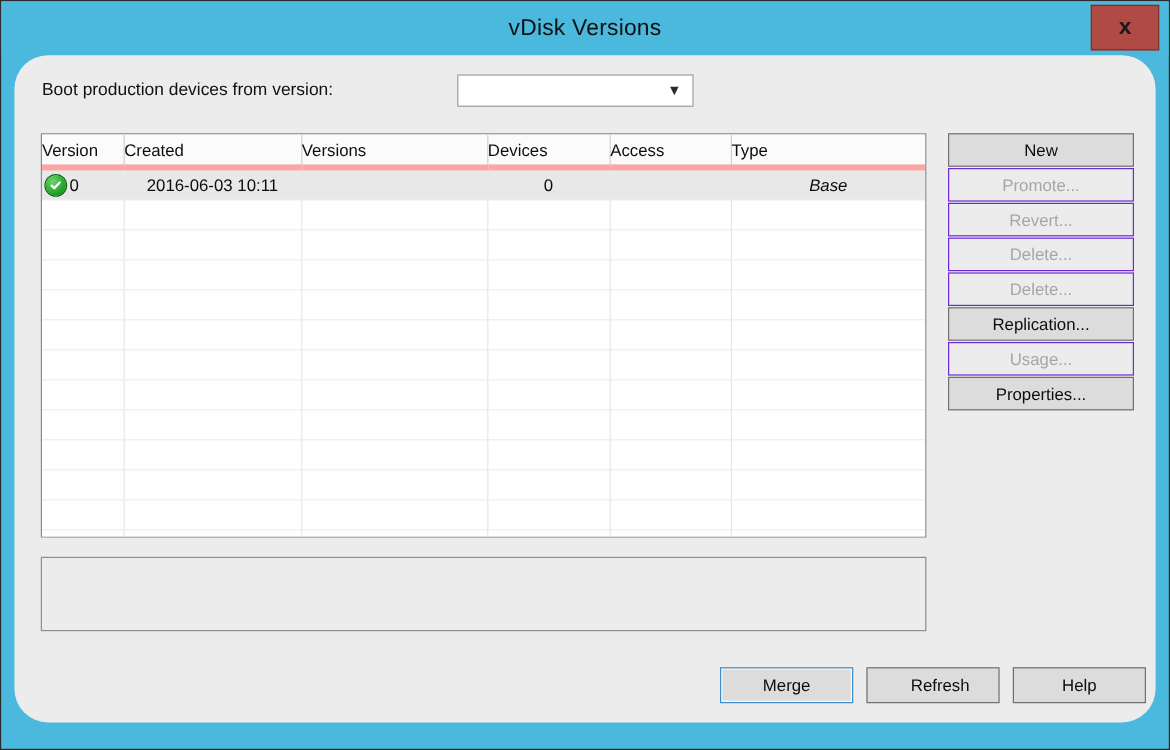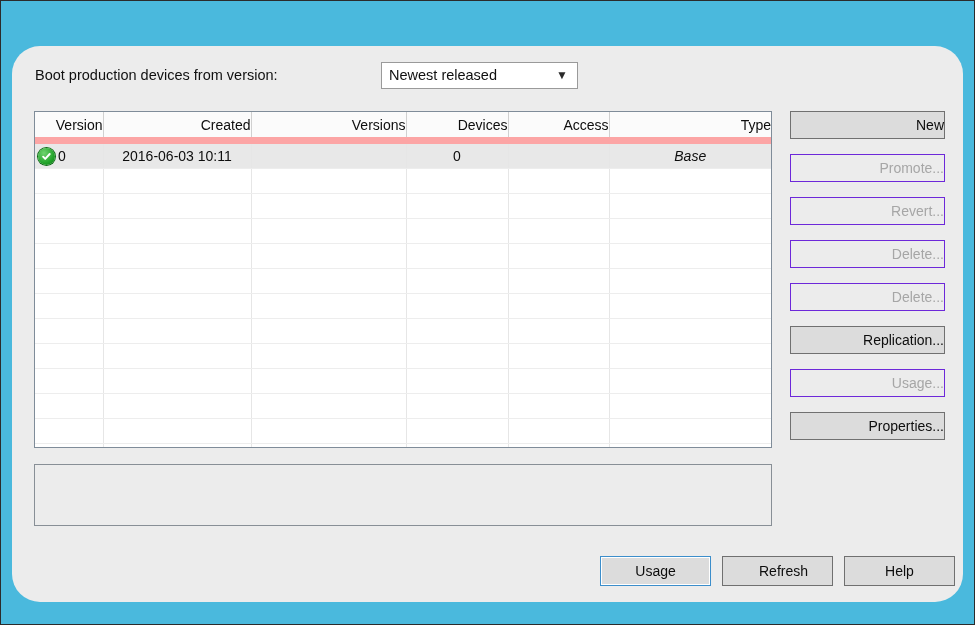--- a/index.html
+++ b/index.html
@@ -123,25 +123,25 @@
   table.grid {
     width: 100%;
     border-collapse: collapse;
     table-layout: fixed;
     font-size: 14px;
   }
   table.grid th {
     height: 25px;
     background: #fbfbfb;
     border-right: 1px solid #d0d0d0;
-    border-bottom: 7px solid #fca5a5;
+    border-bottom: 5px solid #fca5a5;
     font-weight: normal;
     font-size: 14px;
     color: #0d0d0d;
-    text-align: right;
+    text-align: left;
     padding: 0;
   }
   table.grid th:last-child { border-right: none; }
   table.grid td {
     height: 24px;
     border-right: 1px solid #e6e6e6;
     border-bottom: 1px solid #ededed;
     padding: 0;
     color: #0d0d0d;
     font-size: 14px;
@@ -187,25 +187,25 @@
   .side-buttons {
     position: absolute;
     left: 778px;
     top: 65px;
     width: 155px;
   }
   .btn {
     display: block;
     width: 155px;
     height: 28px;
-    margin-bottom: 15px;
+    margin-bottom: 1px;
     box-sizing: border-box;
     font-family: "Liberation Sans", sans-serif;
     font-size: 14px;
-    text-align: right;
+    text-align: center;
     line-height: 26px;
     background: #dcdcdc;
     border: 1px solid #707070;
     color: #0d0d0d;
     cursor: pointer;
     padding: 0;
   }
   .btn.disabled {
     background: #ececec;
     border: 1px solid #6d28d9;
@@ -255,26 +255,29 @@
   }
   .bbtn-done { left: 588px; }
   .bbtn-refresh { left: 710px; padding-left: 12px; }
   .bbtn-help { left: 832px; }
 </style>
 </head>
 <body>
 
 <div class="window">
 
+  <div class="titlebar">
+    <div class="title-text">vDisk Versions</div>
+    <div class="close-button">x</div>
+  </div>
 
   <div class="body-panel">
 
     <div class="boot-label">Boot production devices from version:</div>
     <div class="combo">
-      <span class="combo-value">Newest released</span>
       <span class="combo-arrow">▼</span>
     </div>
 
     <div class="table-wrap">
       <table class="grid">
         <colgroup>
           <col class="c-version">
             <col class="c-created">
             <col class="c-released">
           <col class="c-devices">
@@ -418,19 +421,19 @@
         <button class="btn disabled">Delete...</button>
         <button class="btn disabled">Delete...</button>
         <button class="btn">Replication...</button>
         <button class="btn disabled">Usage...</button>
         <button class="btn">Properties...</button>
       </div>
 
     <div class="desc-panel"></div>
 
     <div class="bottom-buttons">
-      <button class="bbtn bbtn-done default-btn">Usage</button>
+      <button class="bbtn bbtn-done default-btn">Merge</button>
       <button class="bbtn bbtn-refresh">Refresh</button>
       <button class="bbtn bbtn-help">Help</button>
     </div>
 
   </div>
 </div>
 
 </body></html>

